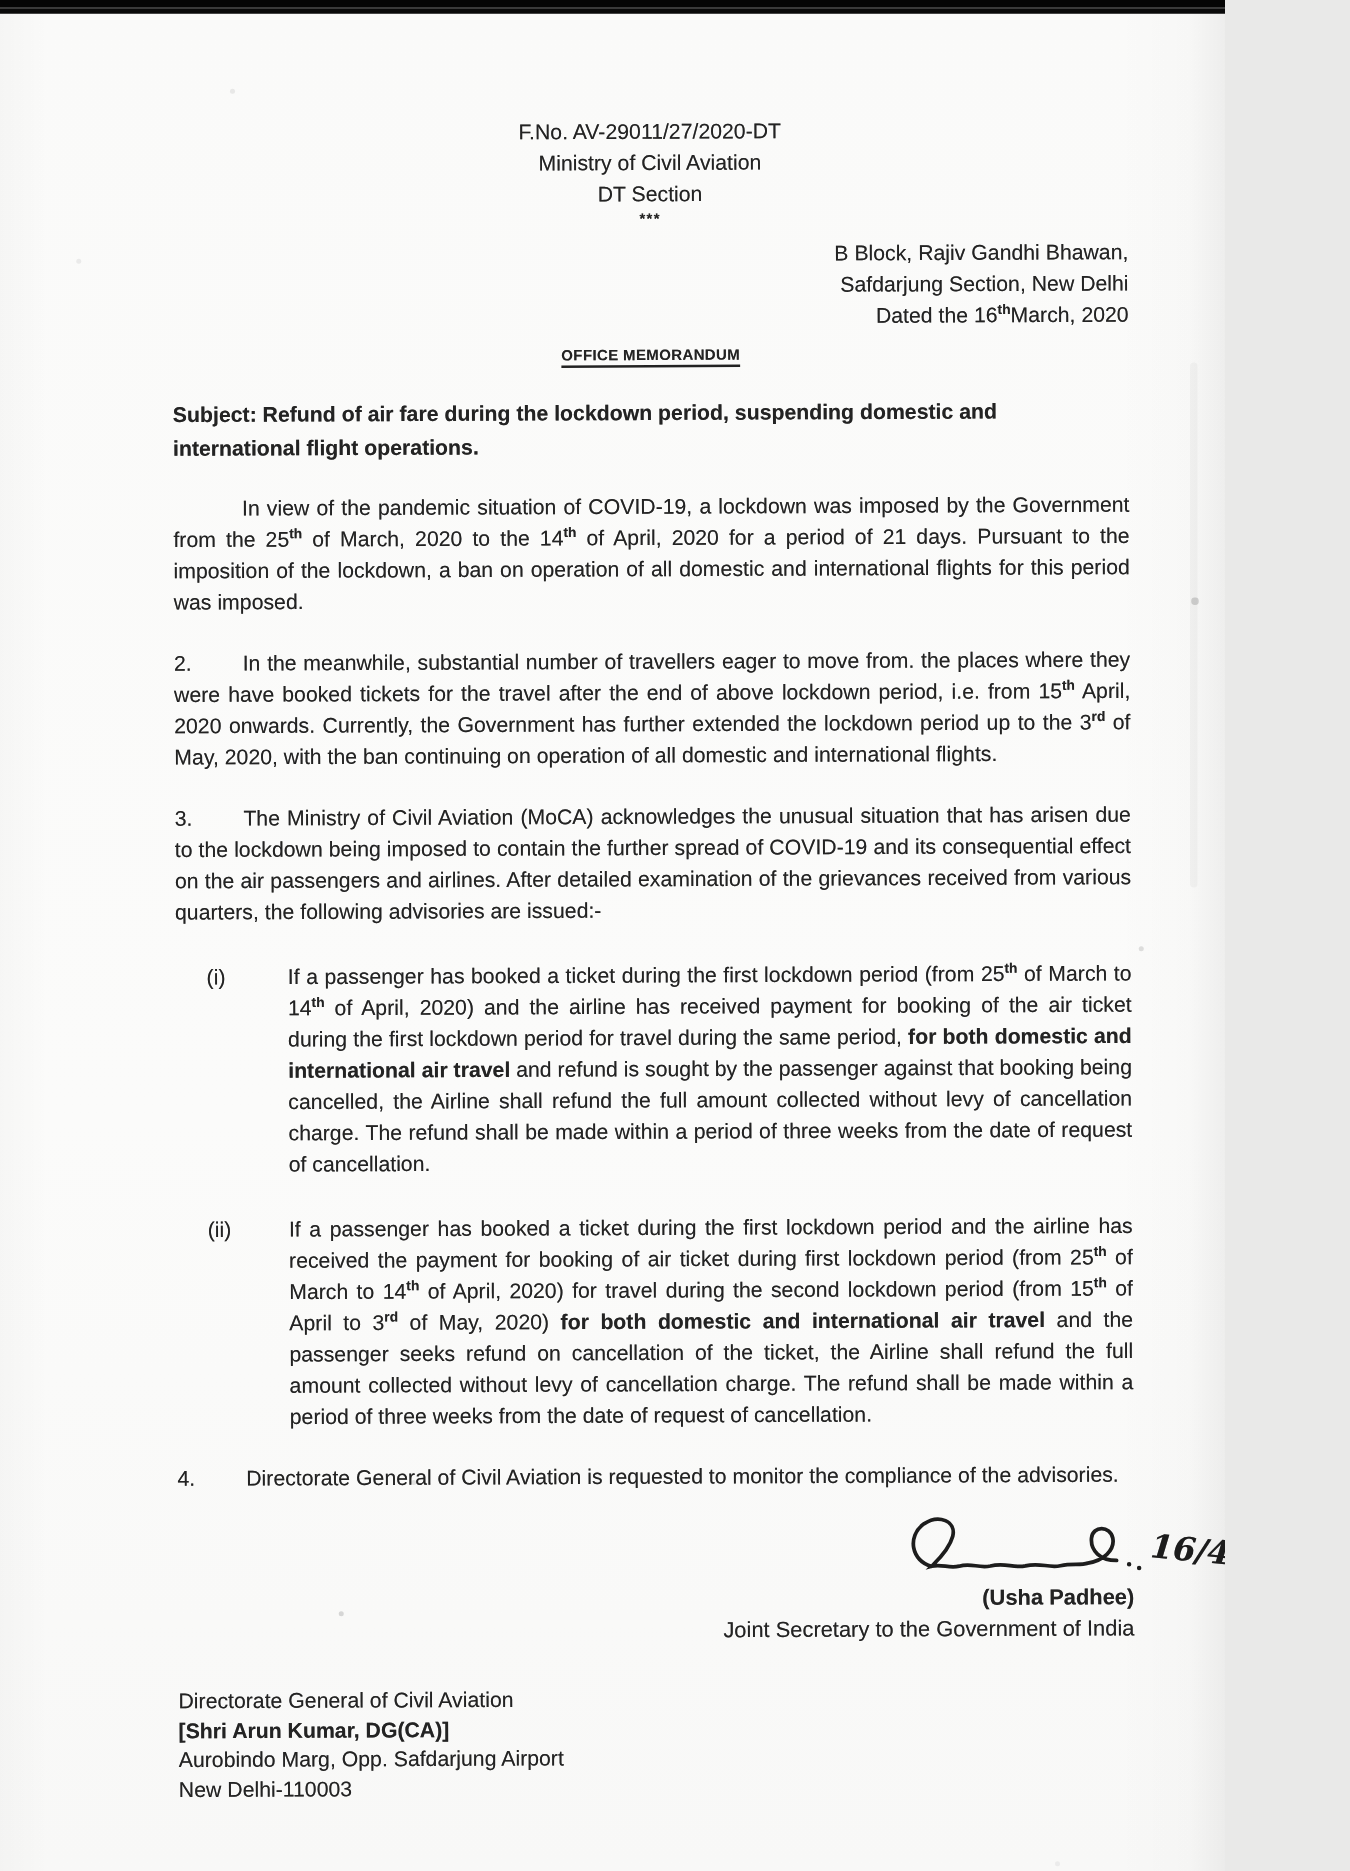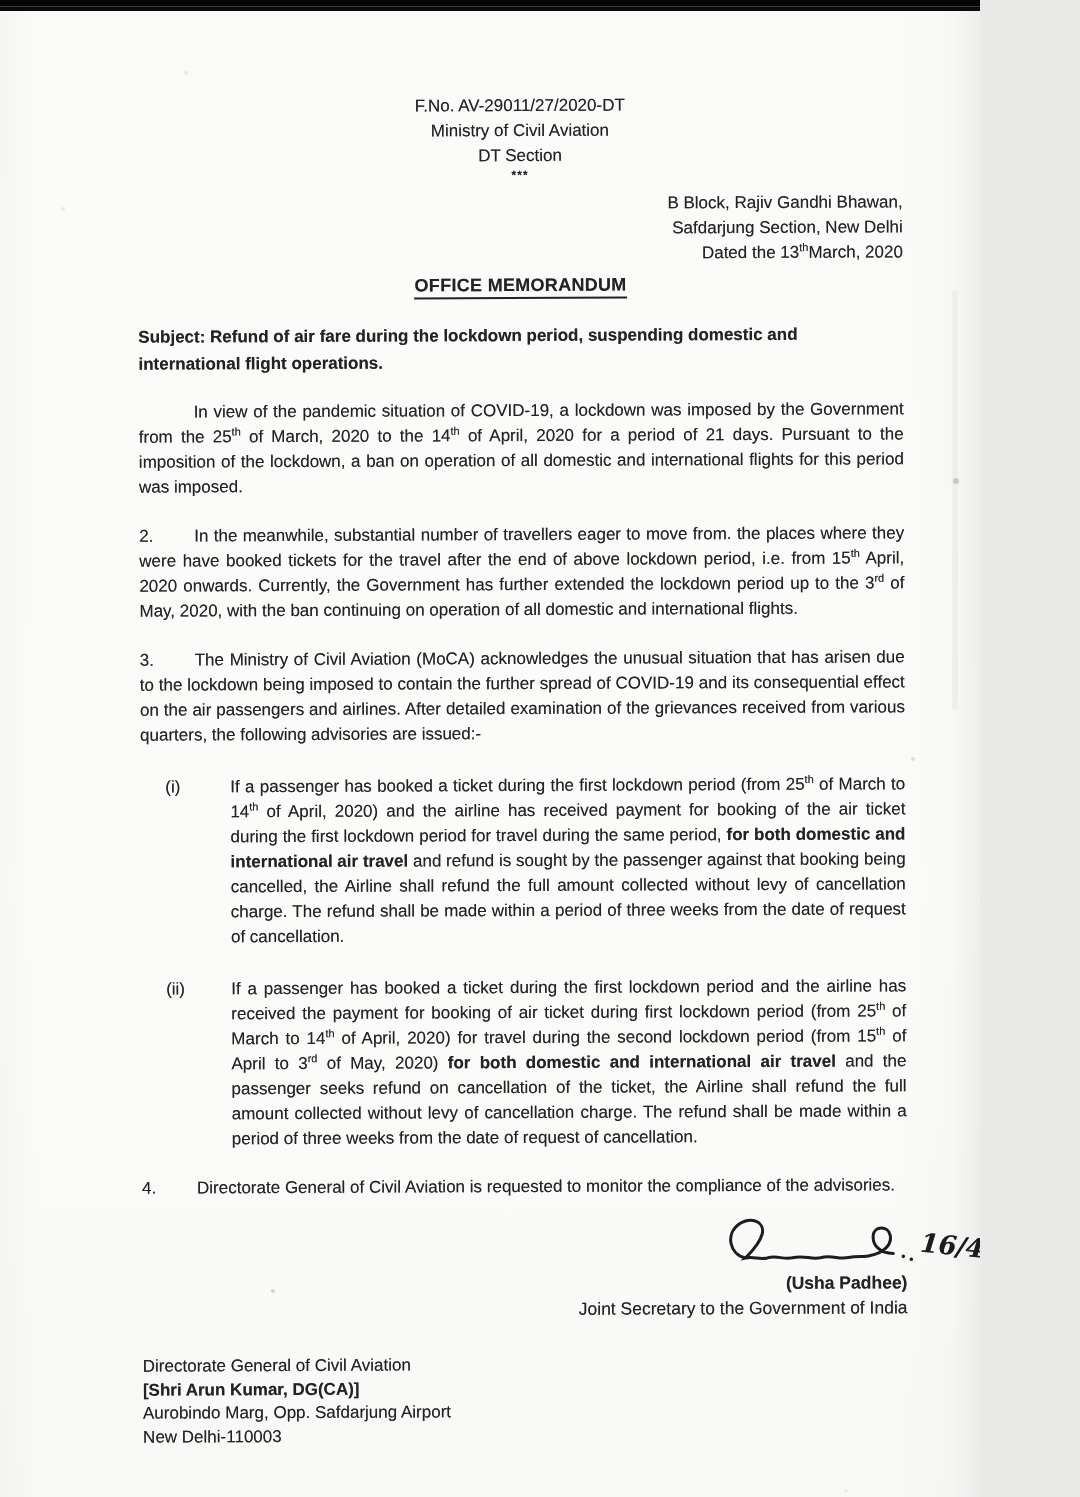--- a/index.html
+++ b/index.html
@@ -38,30 +38,30 @@
     content:"";position:absolute;left:952px;top:290px;width:6px;height:420px;
     background:rgba(100,100,100,0.05);border-radius:3px;
   }
 
   .content{
     position:absolute;left:140px;top:11px;width:765px;
     transform:rotate(-0.25deg);
     text-shadow:0 0 0.5px rgba(40,40,40,0.55);
   }
   .b{font-weight:700;}
-  sup{font-size:11px;line-height:0;vertical-align:super;}
+  sup{font-size:11px;line-height:0;vertical-align:super;font-weight:bold;}
 
   .letterhead{margin-top:82px;text-align:center;font-size:17px;line-height:25px;}
   .stars{font-size:12px;line-height:14px;letter-spacing:1px;font-weight:700;}
 
   .addr{margin-top:9px;text-align:right;font-size:17px;line-height:25px;}
 
   .title-row{margin-top:9px;text-align:center;}
   .memo-title{
-    display:inline-block;font-size:18px;font-weight:700;letter-spacing:0.3px;
+    display:inline-block;font-size:12px;font-weight:700;letter-spacing:0.3px;
     border-bottom:2.5px solid #222;padding-bottom:1px;
   }
 
   .subject{margin-top:23px;font-weight:700;font-size:17px;line-height:27px;width:752px;}
 
   .para{margin-top:24px;font-size:17px;line-height:25px;text-align:justify;}
   .para.first{text-indent:55px;margin-top:22px;}
   .numlab{display:inline-block;width:55px;}
   .listitem{position:relative;padding-left:90px;margin-top:27px;}
   .listitem .label{position:absolute;left:25px;top:0;}
@@ -90,21 +90,21 @@
     <div class="letterhead">
       <div>F.No. AV-29011/27/2020-DT</div>
       <div>Ministry of Civil Aviation</div>
       <div>DT Section</div>
       <div class="stars">***</div>
     </div>
 
     <div class="addr">
         <div><span>B Block, Rajiv Gandhi Bhawan,</span></div>
         <div><span>Safdarjung Section, New Delhi</span></div>
-        <div><span>Dated the 13</span><sup>th</sup><span>March, 2020</span></div>
+        <div><span>Dated the 16</span><sup>th</sup><span>March, 2020</span></div>
       </div>
 
     <div class="title-row">
       <span class="memo-title">OFFICE MEMORANDUM</span>
     </div>
 
     <div class="subject">Subject: Refund of air fare during the lockdown period, suspending domestic and international flight operations.</div>
 
     <div>
         <div class="para first"><span>In view of the pandemic situation of COVID-19, a lockdown was imposed by the Government from the 25</span><sup>th</sup><span> of March, 2020 to the 14</span><sup>th</sup><span> of April, 2020 for a period of 21 days. Pursuant to the imposition of the lockdown, a ban on operation of all domestic and international flights for this period was imposed.</span></div>

